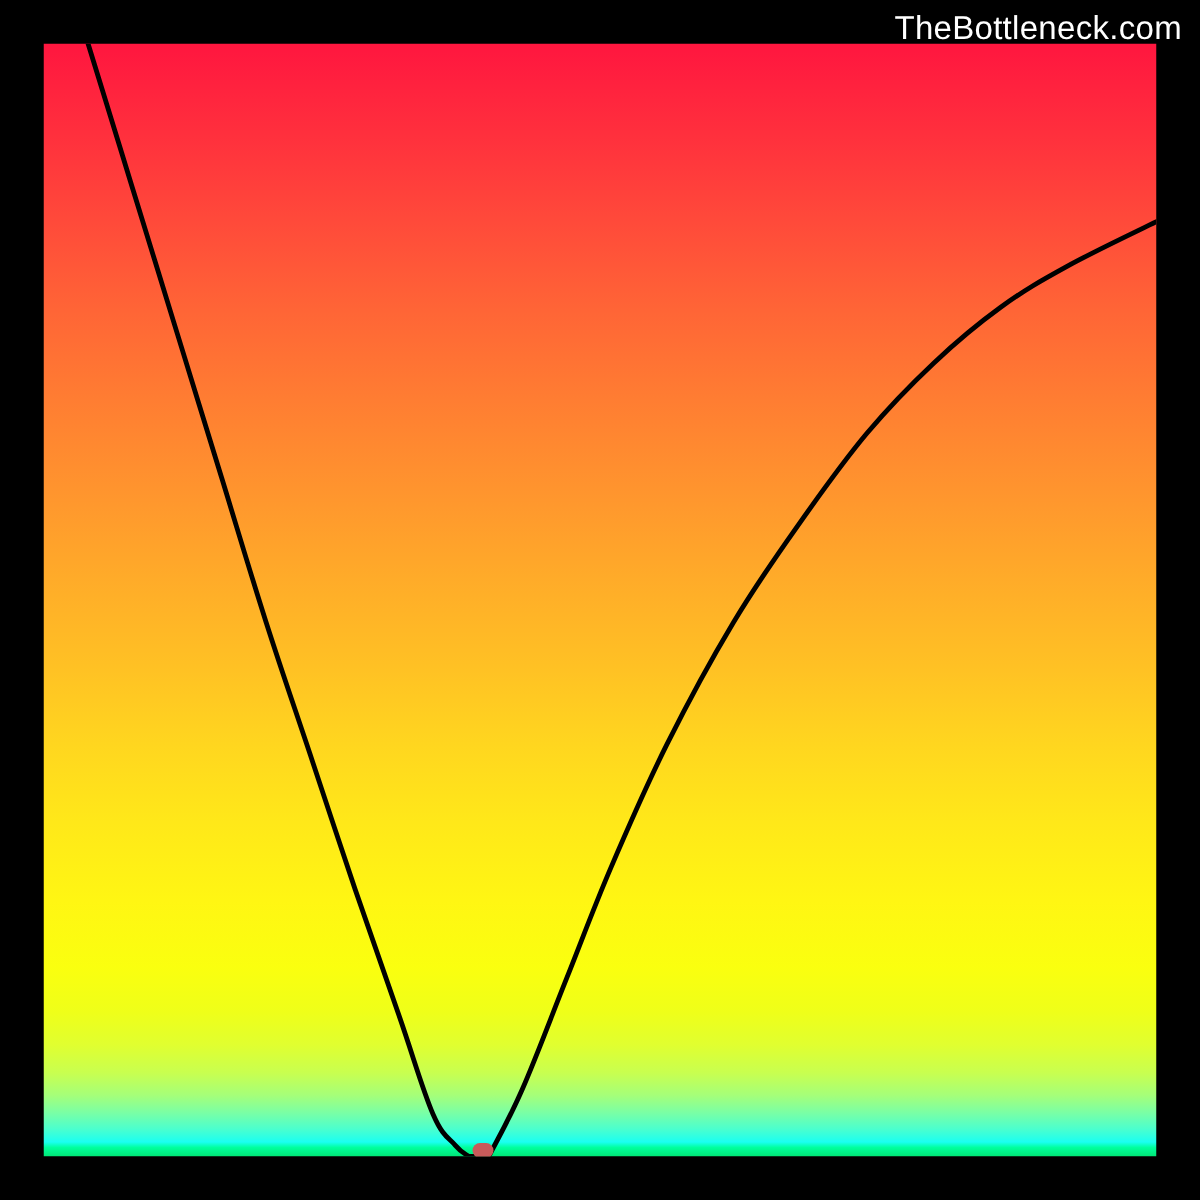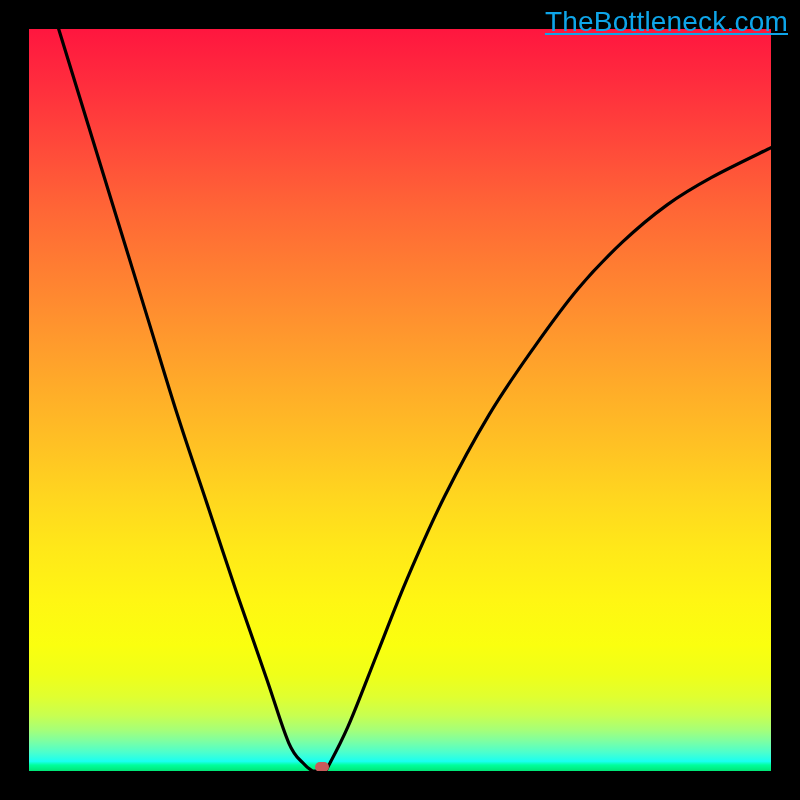--- a/index.html
+++ b/index.html
@@ -14,26 +14,25 @@
   .stage {
     position: relative;
     width: 800px;
     height: 800px;
     background: #000;
   }
   .watermark {
     position: absolute;
     top: 6px;
     right: 12px;
-    color: #0ea5e9;
-    font-size: 28px;
+    color: #ffffff;
+    font-size: 22px;
     font-weight: 500;
     z-index: 10;
     letter-spacing: 0.2px;
-    text-decoration: underline;
   }
   .plot {
     position: absolute;
     left: 29px;
     top: 29px;
     width: 742px;
     height: 742px;
     overflow: hidden;
   }
   .gradient {

